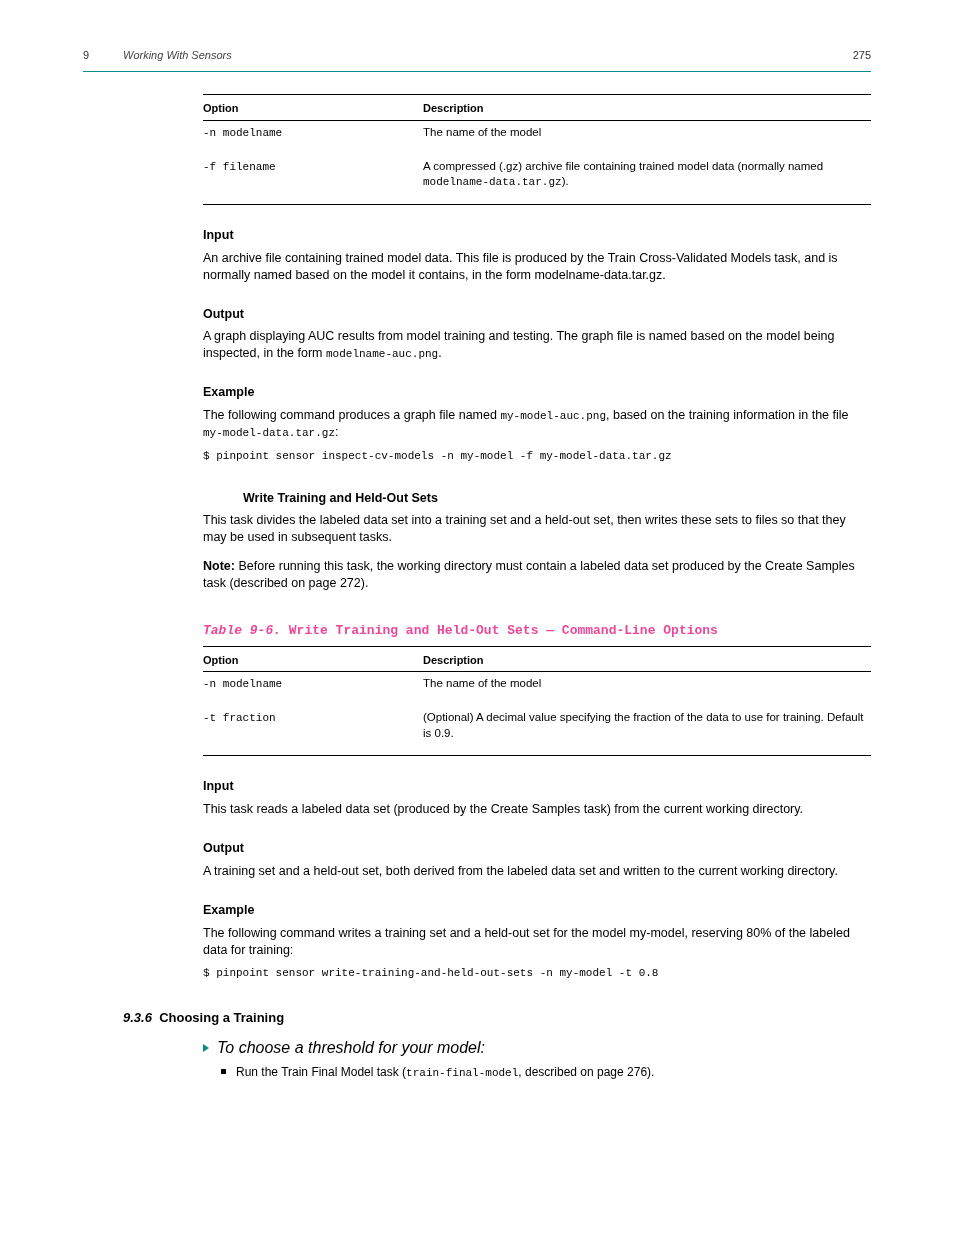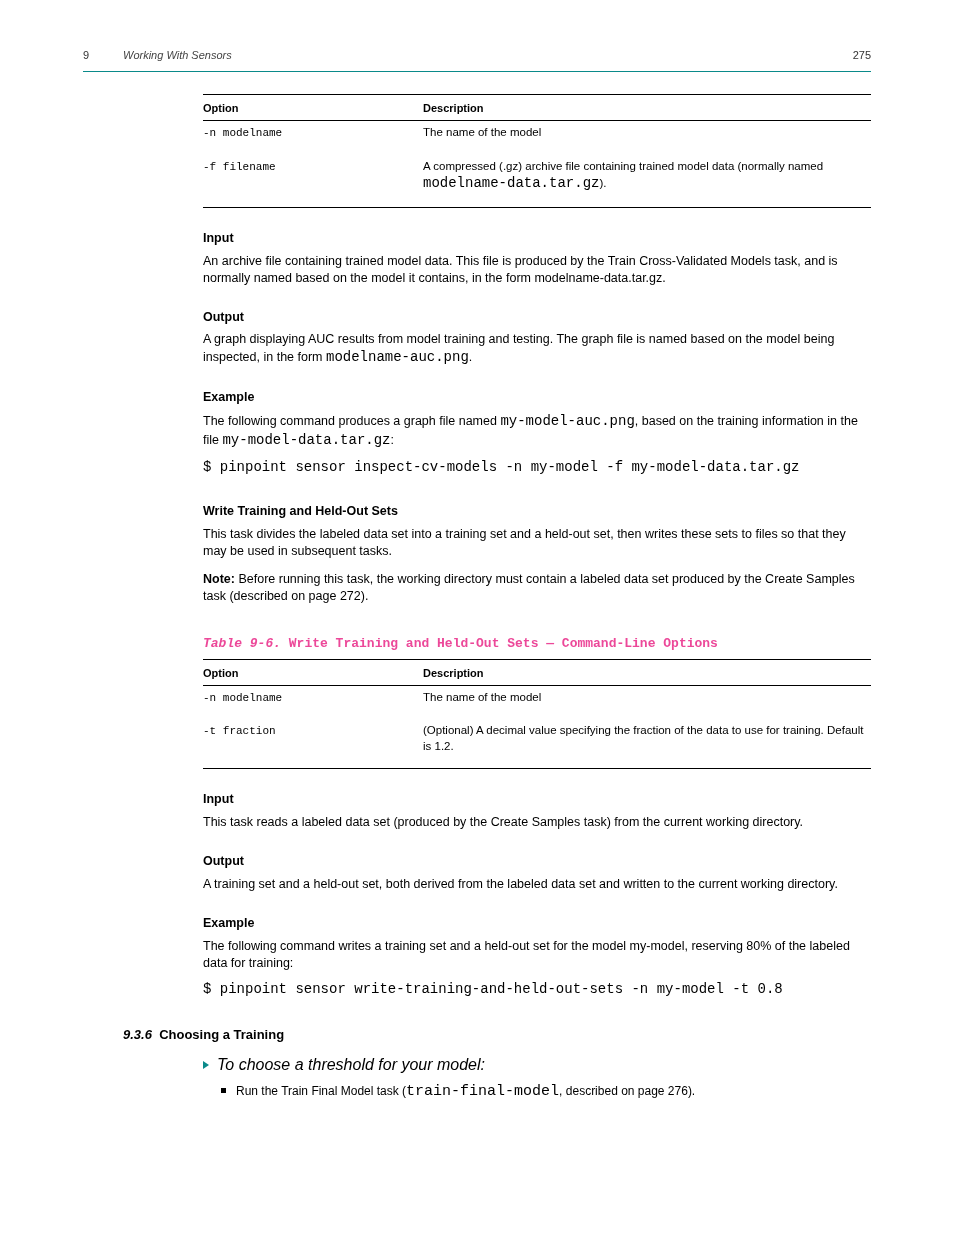--- a/index.html
+++ b/index.html
@@ -87,21 +87,21 @@
   .note-block {
     margin: 12px 0 10px 0;
   }
   .note-block .nhead {
     font-weight: bold;
     font-style: normal;
   }
 
   .mono {
     font-family: "Courier New", monospace;
-    font-size: 14px;
+    font-size: 11px;
   }
 
   .subhead3 {
     font-size: 13px;
     font-weight: bold;
     margin: 28px 0 4px 0;
     font-style: normal;
   }
   .subhead3 .num { font-style: italic; }
 
@@ -124,21 +124,21 @@
     width: 5px; height: 5px;
     background: #000;
     margin-right: 10px;
     margin-left: 18px;
     vertical-align: 2px;
   }
   .bullet-line {
     font-size: 12px;
     margin: 4px 0;
   }
-  .bullet-line .mono { font-size: 15px; }
+  .bullet-line .mono { font-size: 11px; }
 </style>
 </head>
 <body>
 
 <div class="page">
 
   <div class="header-row">
     <div class="chap">9</div>
     <div class="title">Working With Sensors</div>
     <div class="hr-header-right">275</div>
@@ -173,21 +173,21 @@
     <p class="copy">
       <span>A graph displaying AUC results from model training and testing. The graph file is named based on the model being inspected, in the form </span><span class="mono">modelname-auc.png</span><span>.</span>
     </p>
 
     <h3 class="secthead">Example</h3>
     <p class="copy">
       <span>The following command produces a graph file named </span><span class="mono">my-model-auc.png</span><span>, based on the training information in the file </span><span class="mono">my-model-data.tar.gz</span><span>:</span>
     </p>
     <p class="copy mono">$ pinpoint sensor inspect-cv-models -n my-model -f my-model-data.tar.gz</p>
 
-    <h3 class="secthead" style="margin-top:26px;">Write Training and Held-Out Sets</h3>
+    <h3 class="secthead" style="margin-top:26px;margin-left:40px;">Write Training and Held-Out Sets</h3>
     <p class="copy">This task divides the labeled data set into a training set and a held-out set, then writes these sets to files so that they may be used in subsequent tasks.</p>
     <div class="note-block">
       <p class="copy"><span class="nhead">Note:</span><span> Before running this task, the working directory must contain a labeled data set produced by the Create Samples task (described on page 272).</span></p>
     </div>
 
     <h2 class="caption">
       <span class="tlabel">Table 9-6.</span><span> Write Training and Held-Out Sets — Command-Line Options</span>
     </h2>
 
     <div class="rule-thick" style="margin-top:6px;"></div>
@@ -196,21 +196,21 @@
       <div class="col-desc">Description</div>
     </div>
     <div class="rule-thin"></div>
 
     <div class="tbl-row">
       <div class="col-opt"><span>-n modelname</span></div>
       <div class="col-desc">The name of the model</div>
     </div>
     <div class="tbl-row">
       <div class="col-opt"><span>-t fraction</span></div>
-      <div class="col-desc">(Optional) A decimal value specifying the fraction of the data to use for training. Default is 1.2.</div>
+      <div class="col-desc">(Optional) A decimal value specifying the fraction of the data to use for training. Default is 0.9.</div>
     </div>
     <div class="rule-thick"></div>
 
     <h3 class="secthead">Input</h3>
     <p class="copy">This task reads a labeled data set (produced by the Create Samples task) from the current working directory.</p>
 
     <h3 class="secthead">Output</h3>
     <p class="copy">A training set and a held-out set, both derived from the labeled data set and written to the current working directory.</p>
 
     <h3 class="secthead">Example</h3>

